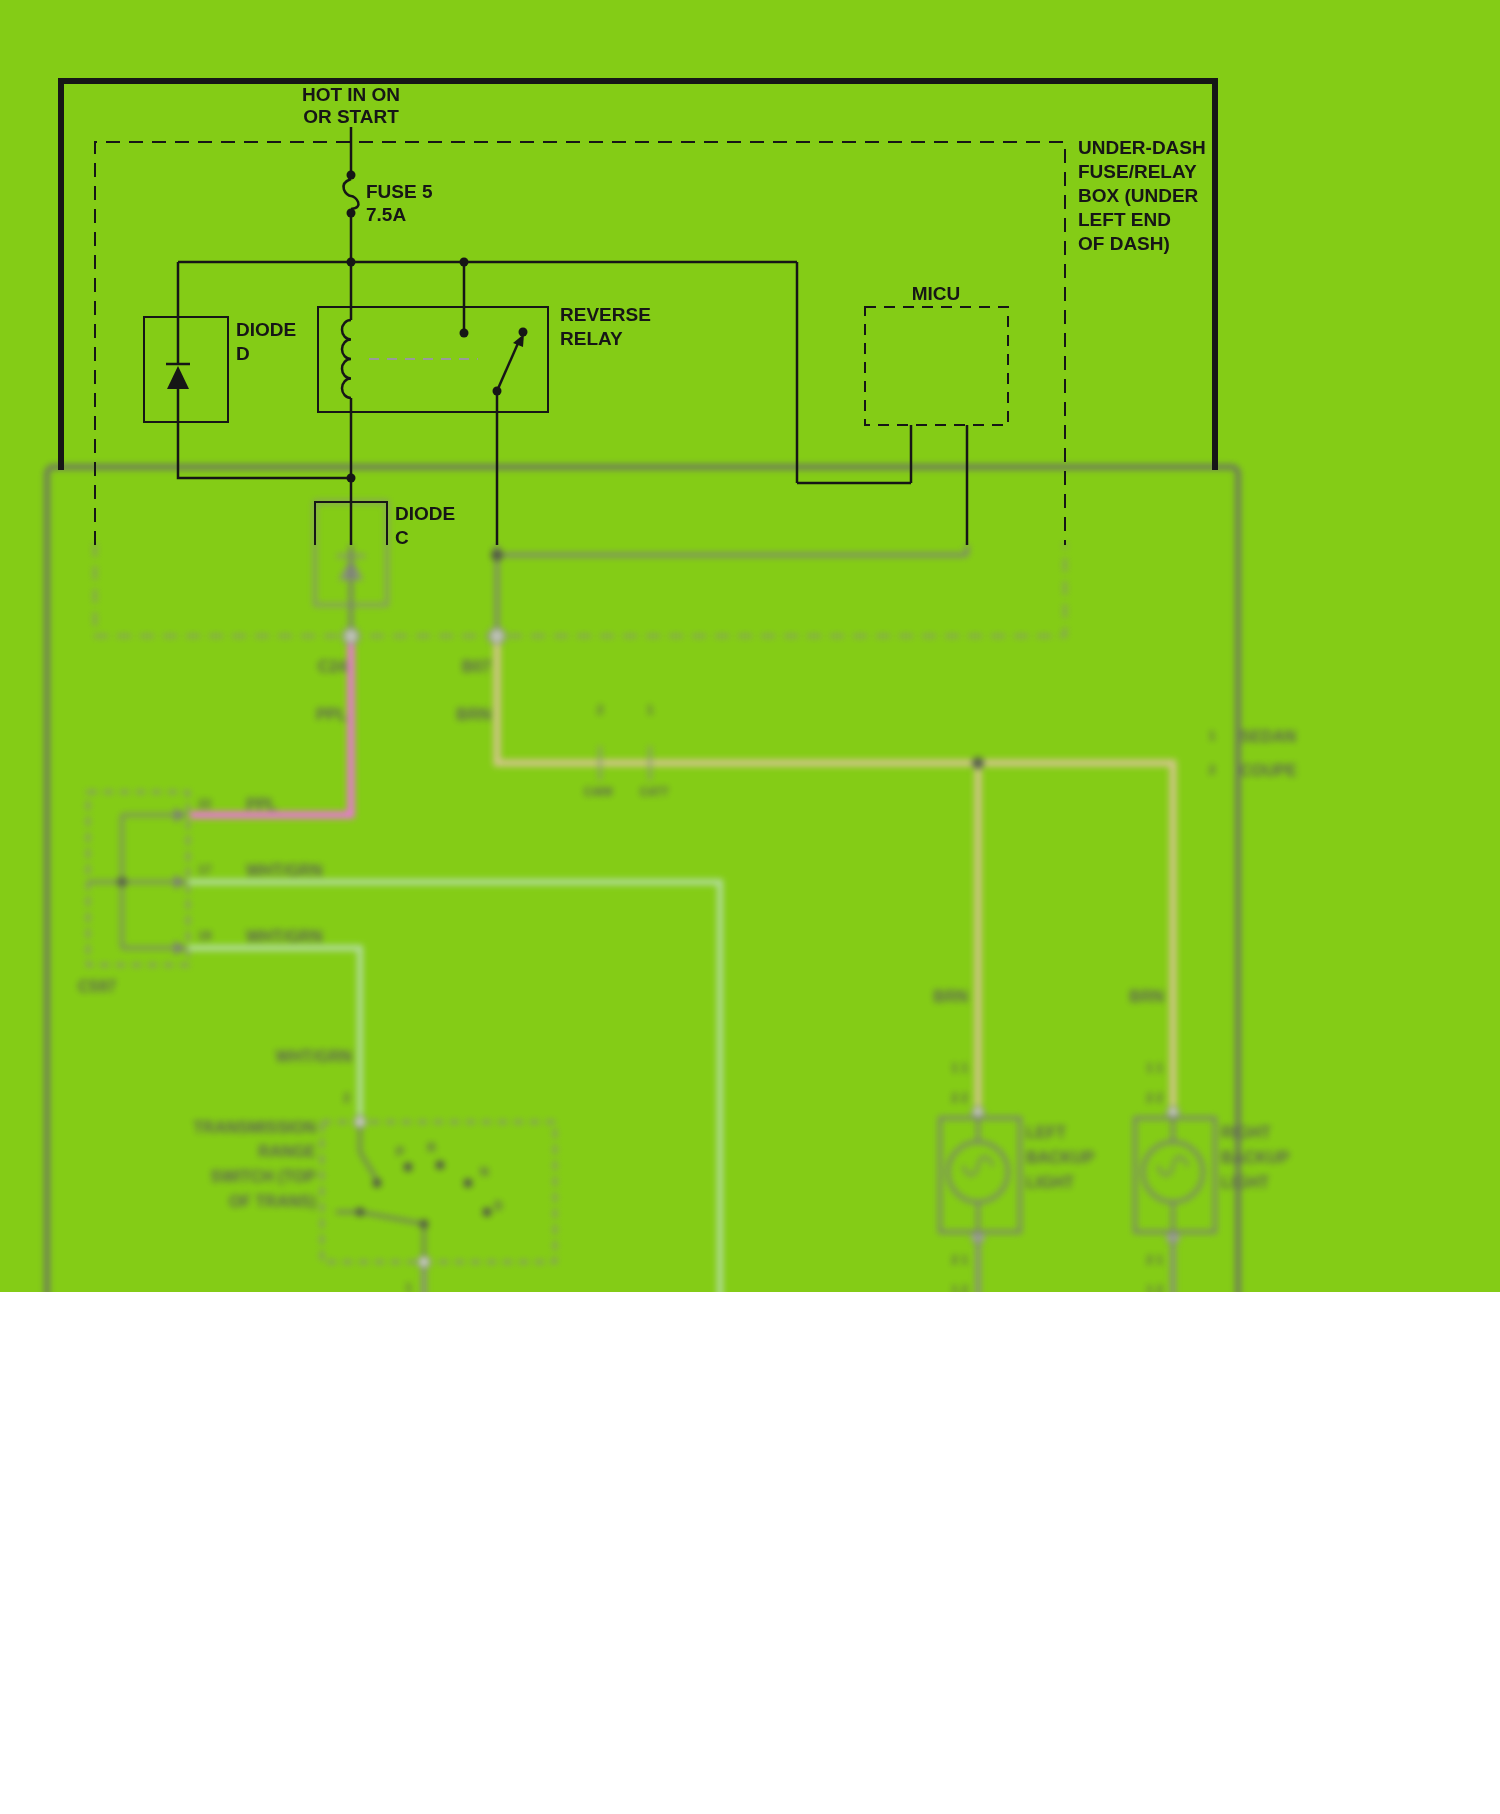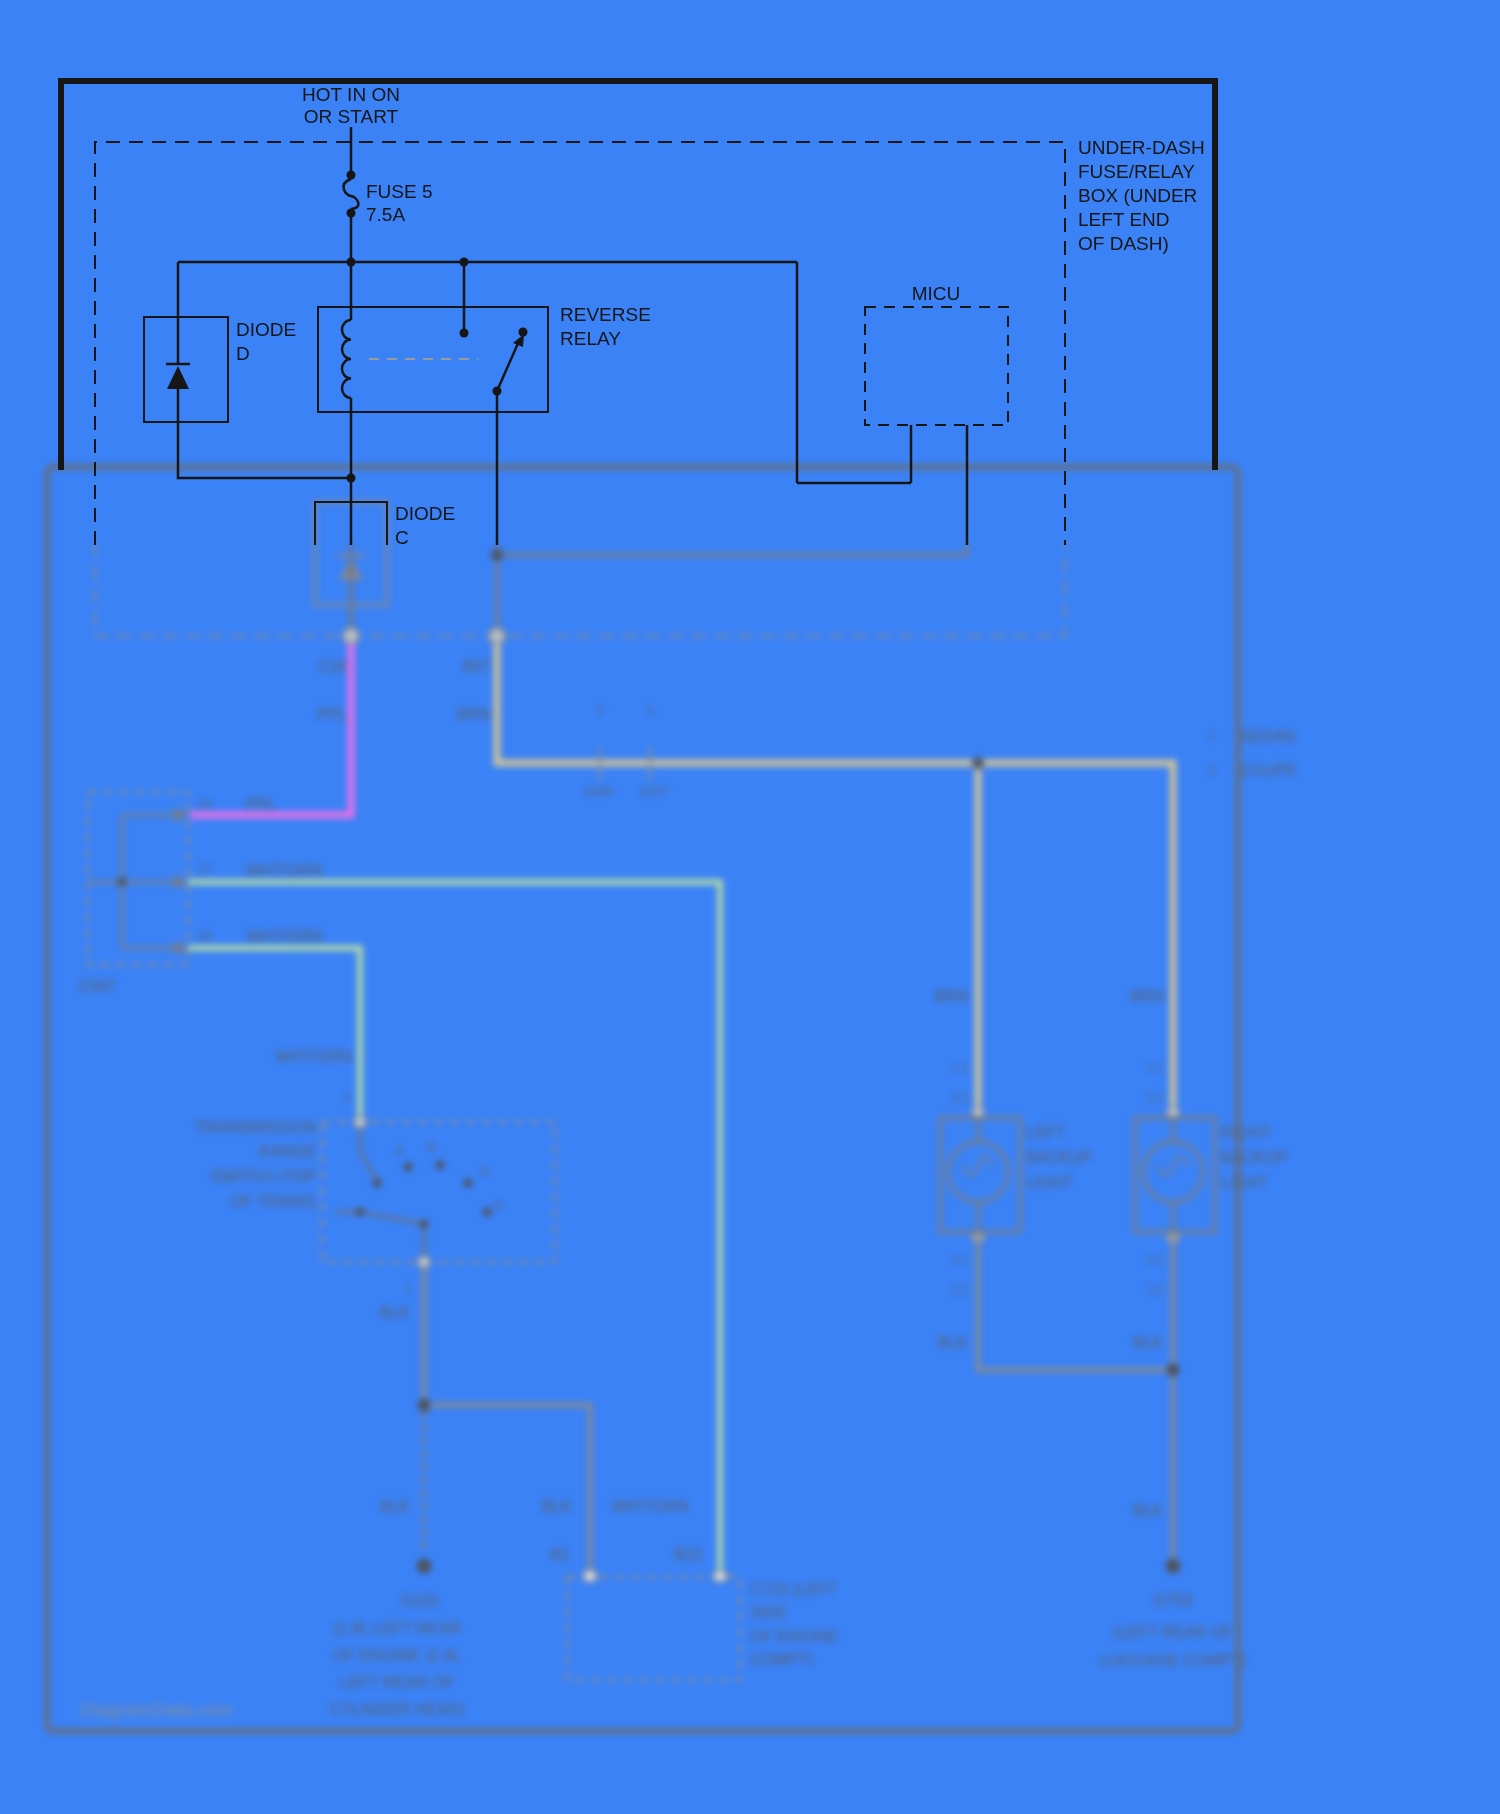--- a/index.html
+++ b/index.html
@@ -1,17 +1,17 @@
 <!DOCTYPE html>
 <html><head>
 <meta charset="utf-8">
 <style>
   html,body{margin:0;padding:0;background:#ffffff;}
-  #stage{position:relative;width:1500px;height:1814px;background:#3b82f6;overflow:hidden;
-         font-family:"Liberation Sans", sans-serif;}
+  #stage{position:relative;width:1500px;height:1292px;background:#84cc16;overflow:hidden;
+         font-family:"Liberation Sans", sans-serif;font-weight:bold;}
   #blur-layer{position:absolute;left:0;top:0;width:1500px;height:1814px;filter:blur(3.1px);opacity:.92;}
   #sharp-layer{position:absolute;left:0;top:0;width:1500px;height:1814px;}
   svg{display:block}
   text{font-family:"Liberation Sans", sans-serif;fill:#161616;}
   .t19{font-size:19px;}
   .bt{font-size:16px;fill:#5d5d5d;}
   .bt-s{font-size:12px;fill:#5d5d5d;}
   .wm{font-size:19px;font-style:italic;fill:#8f8f8f;}
 </style>
 </head>

